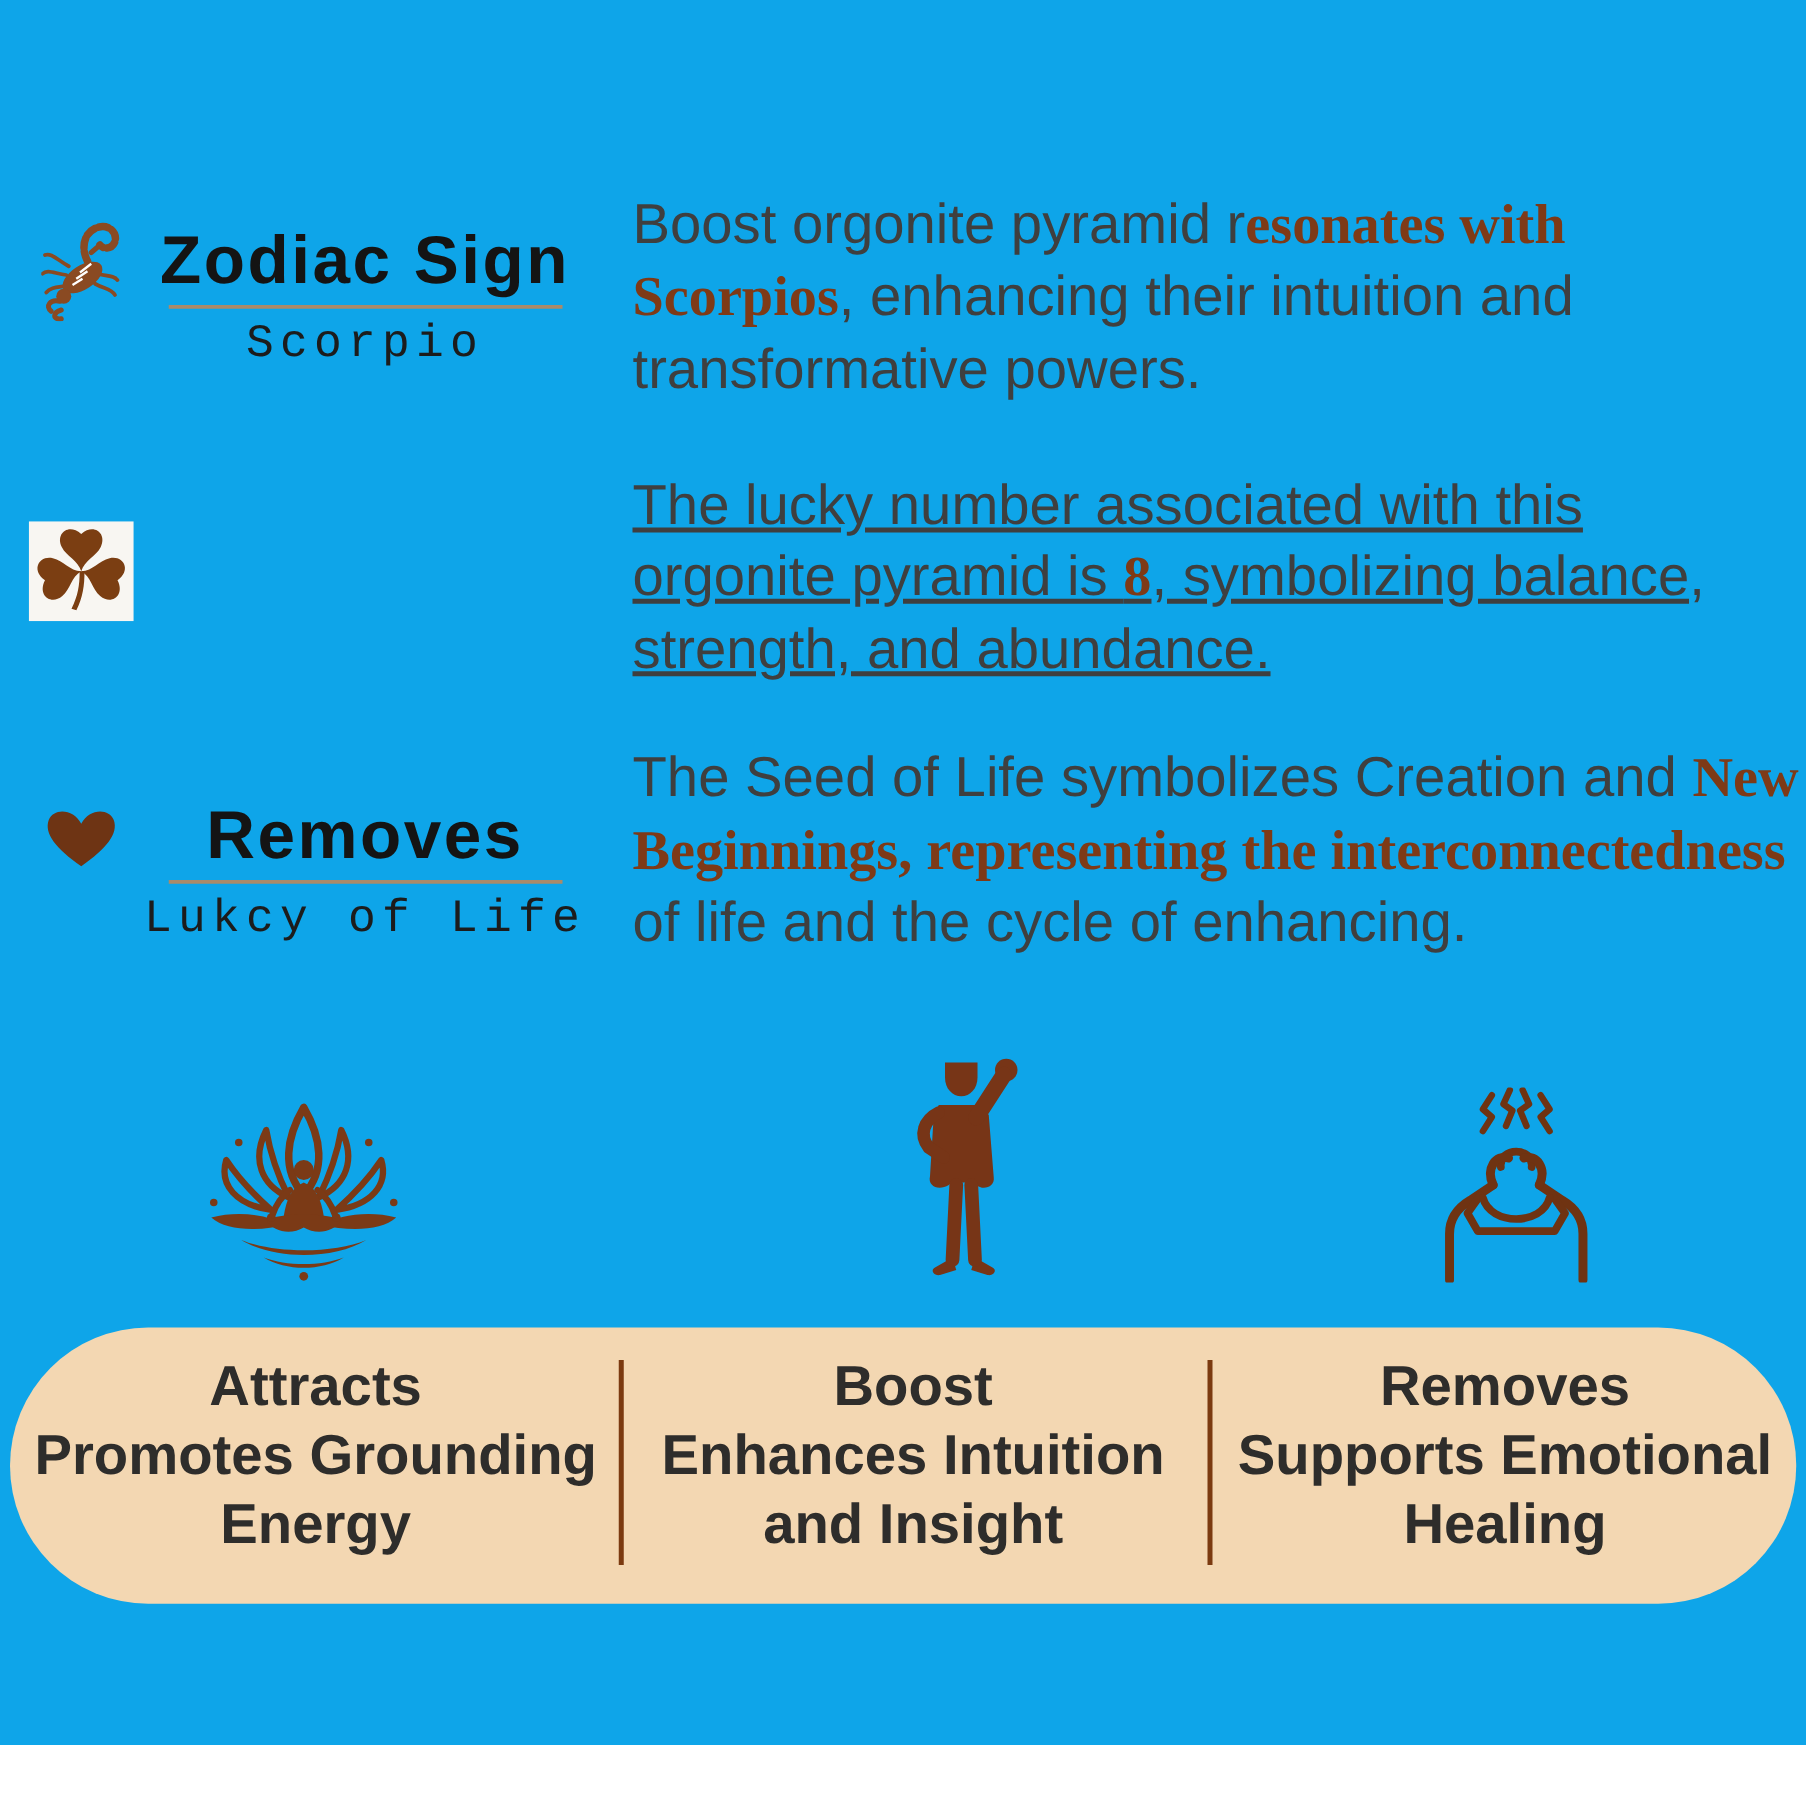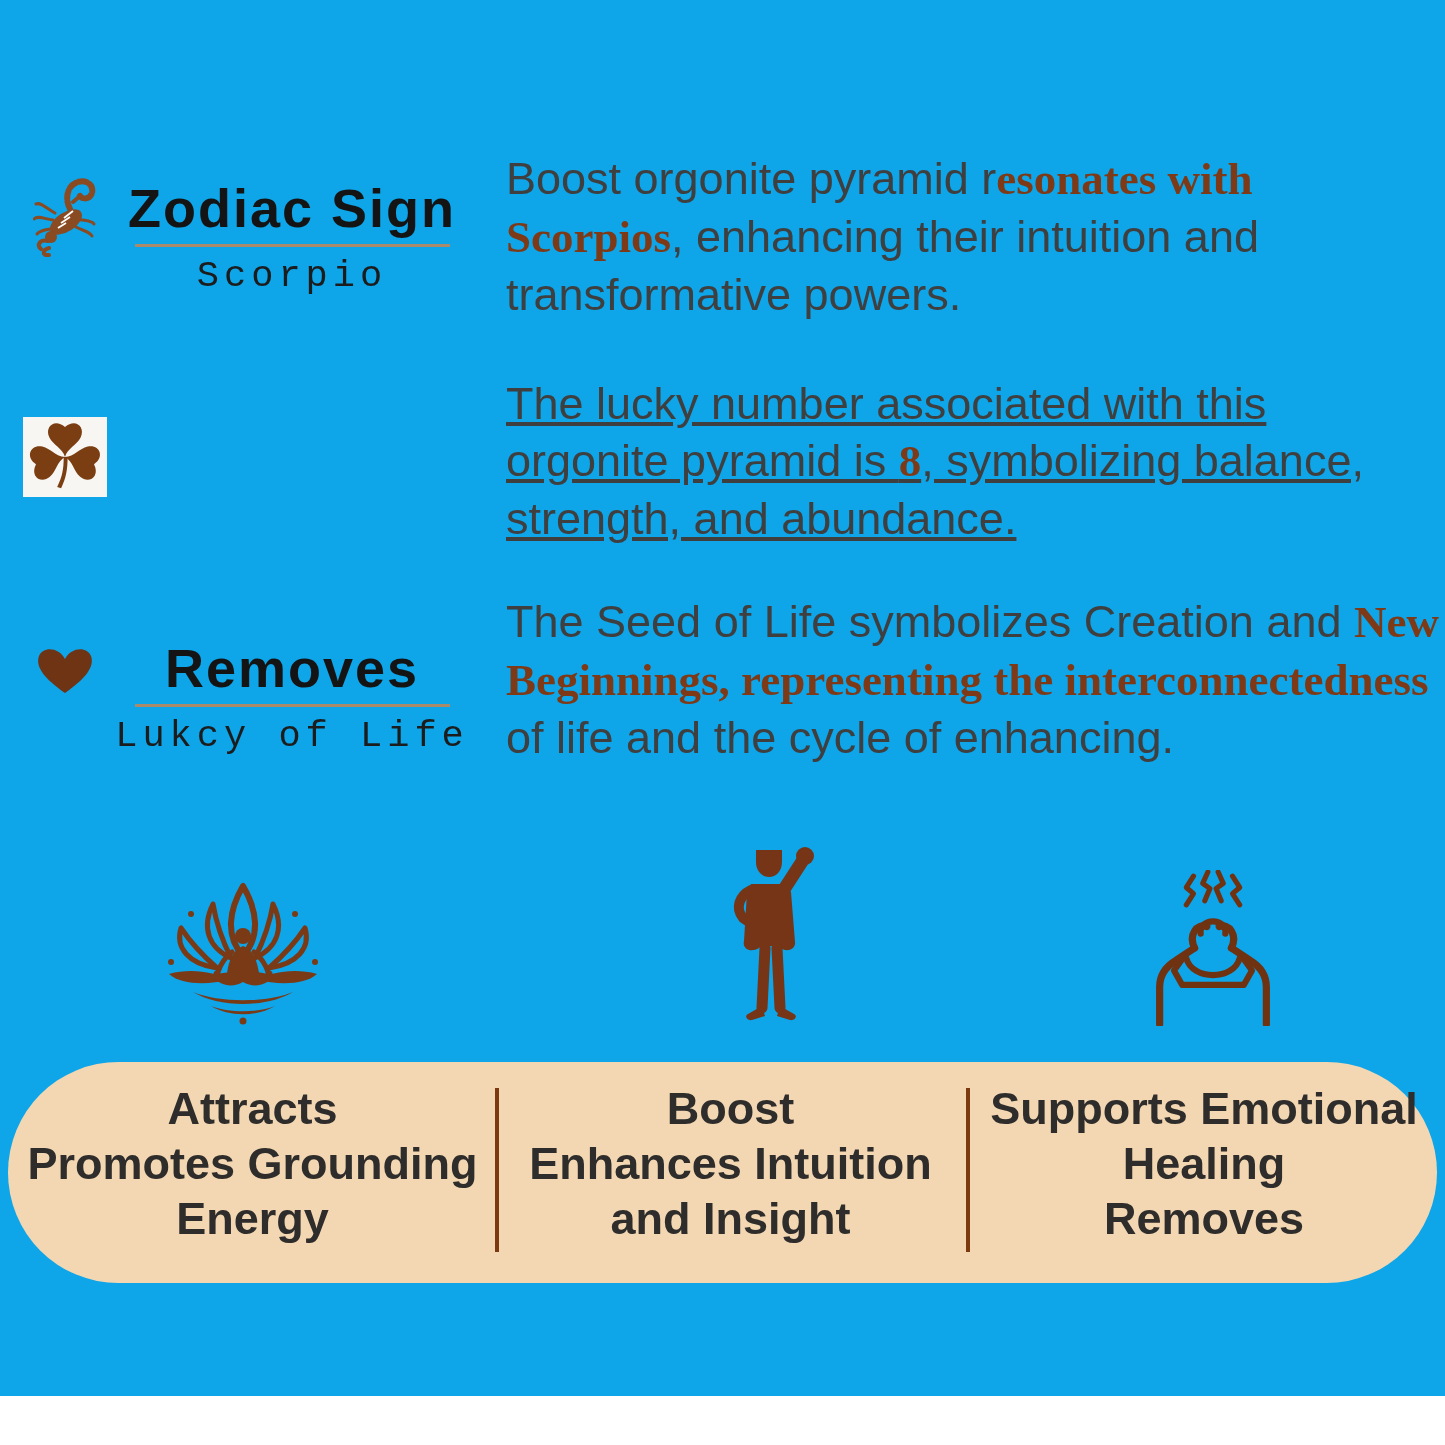--- a/index.html
+++ b/index.html
@@ -168,17 +168,17 @@
 
   <div class="benefit" id="b1">
     <div>Attracts</div>
     <div>Promotes Grounding Energy</div>
   </div>
   <div class="benefit" id="b2">
     <div>Boost</div>
     <div>Enhances Intuition and Insight</div>
   </div>
   <div class="benefit" id="b3">
+    <div>Removes</div>
     <div>Supports Emotional Healing</div>
-    <div>Removes</div>
   </div>
 
 </div>
 
 </body></html>

